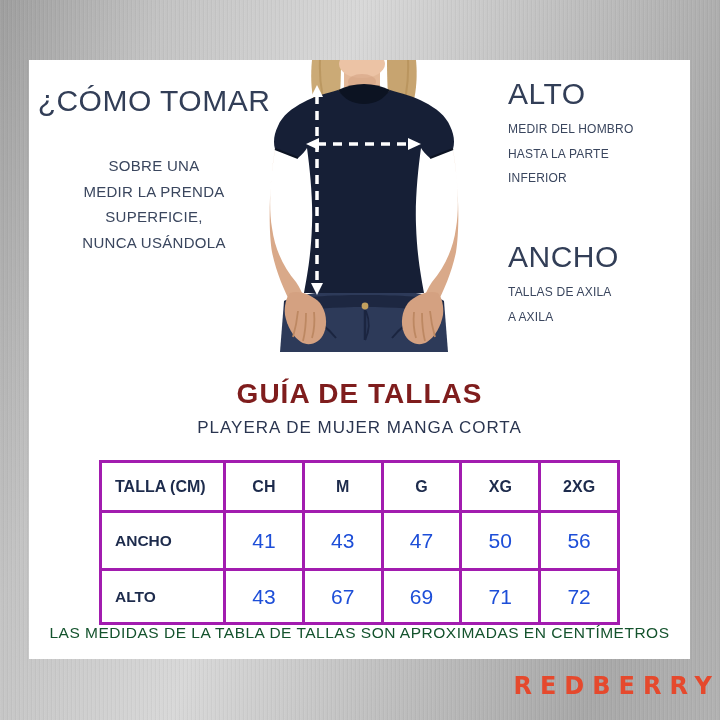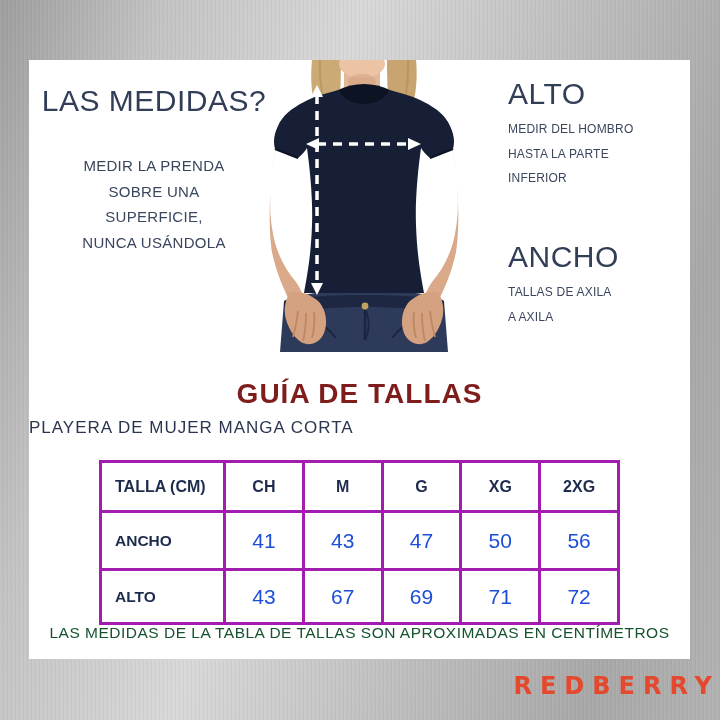--- a/index.html
+++ b/index.html
@@ -18,21 +18,21 @@
   .figure{position:absolute;left:211px;top:0;width:250px;height:303px;}
 
   .measure{position:absolute;left:479px;width:182px;text-align:left;}
   .measure-alto{top:14px;}
   .measure-ancho{top:177px;}
   .measure-label{font-size:30px;line-height:40px;color:#323e57;letter-spacing:.5px;}
   .measure-desc{margin-top:3px;font-size:12px;line-height:24.5px;color:#3a465e;letter-spacing:.2px;}
 
   .guide-title{position:absolute;left:0;top:318px;width:100%;text-align:center;
     font-size:28px;font-weight:bold;color:#7f1d1d;letter-spacing:1px;}
-  .guide-subtitle{position:absolute;left:0;top:358px;width:100%;
+  .guide-subtitle{position:absolute;left:0;top:358px;width:100%;text-align:center;
     font-size:17px;color:#2a3550;letter-spacing:1px;}
 
   table.size-table{position:absolute;left:70px;top:400px;width:521px;border-collapse:collapse;table-layout:fixed;}
   table.size-table td{border:3px solid #a21caf;background:#fff;text-align:center;vertical-align:middle;color:#1d2b4c;}
   table.size-table tr.hdr td{height:45px;font-size:16px;font-weight:bold;}
   table.size-table tr.r1 td{height:53px;}
   table.size-table tr.r2 td{height:49px;}
   table.size-table td.rowlabel{text-align:left;padding-left:13px;font-size:15.5px;font-weight:bold;}
   table.size-table td.num{font-size:21px;font-weight:normal;color:#1d4ed8;}
 
@@ -44,25 +44,25 @@
     letter-spacing:8px;text-indent:8px;}
 </style>
 </head>
 <body>
 
 <div class="stage">
   <div class="card">
 
     <div class="howto">
       <div class="howto-title">
-        <div>LAS MEDIDAS?</div>
+        <div>¿CÓMO TOMAR</div>
       </div>
       <div class="howto-note">
+        <div>SOBRE UNA</div>
         <div>MEDIR LA PRENDA</div>
-        <div>SOBRE UNA</div>
         <div>SUPERFICIE,</div>
         <div>NUNCA USÁNDOLA</div>
       </div>
     </div>
 
     <svg class="figure" viewBox="0 0 250 303" xmlns="http://www.w3.org/2000/svg">
 
       <g>
         <path d="M72,0 C69,30 74,58 92,80 C98,68 101,38 101,0 Z" fill="#cbaa76"></path>
         <path d="M147,0 C147,38 150,68 156,80 C172,60 179,30 176,0 Z" fill="#c7a470"></path>

